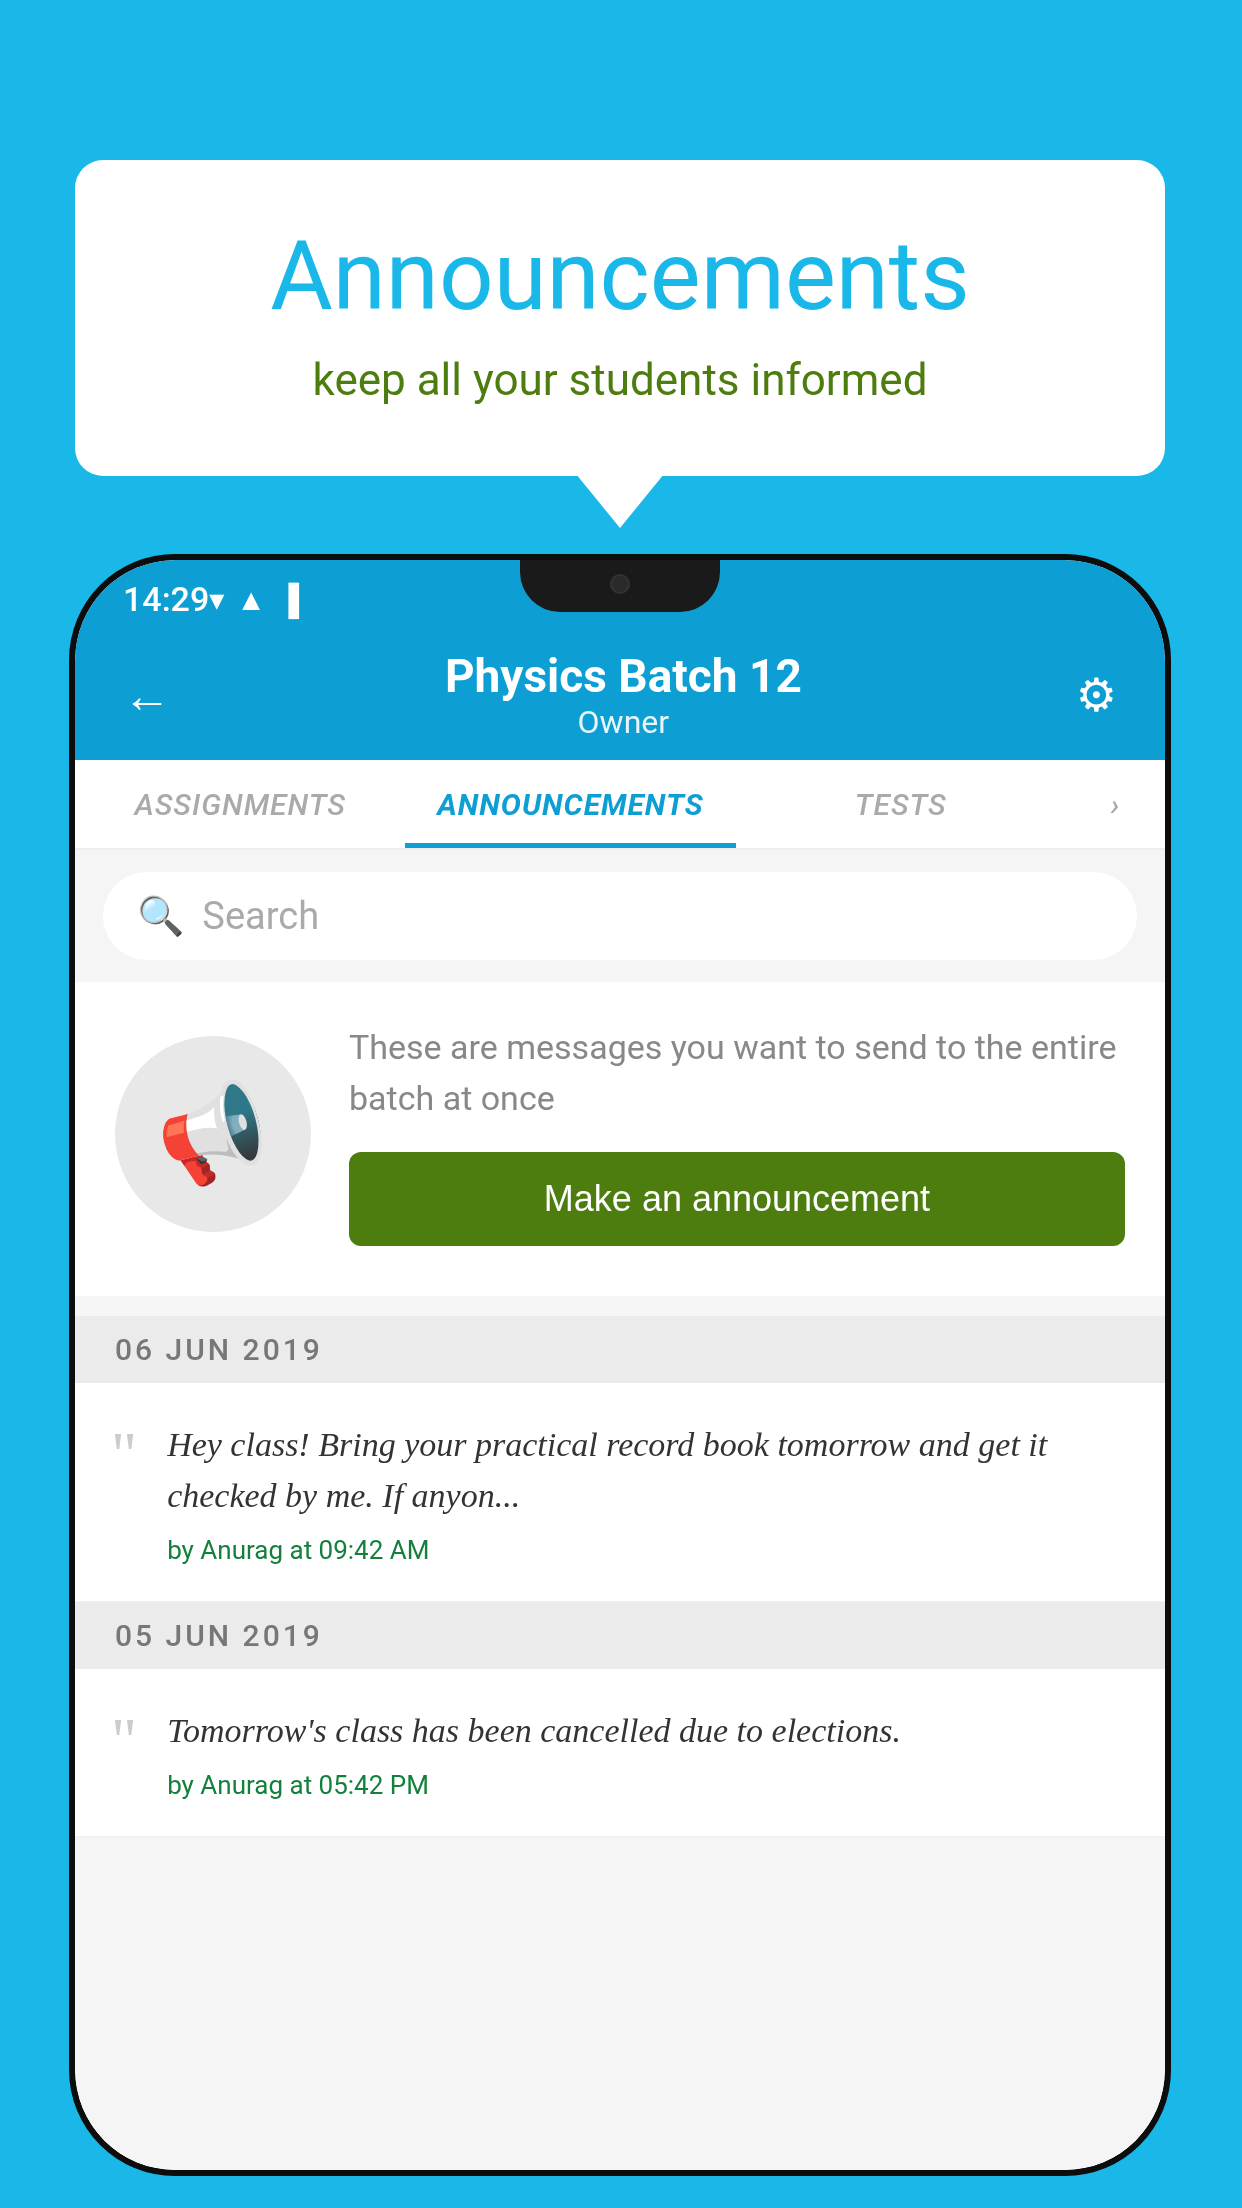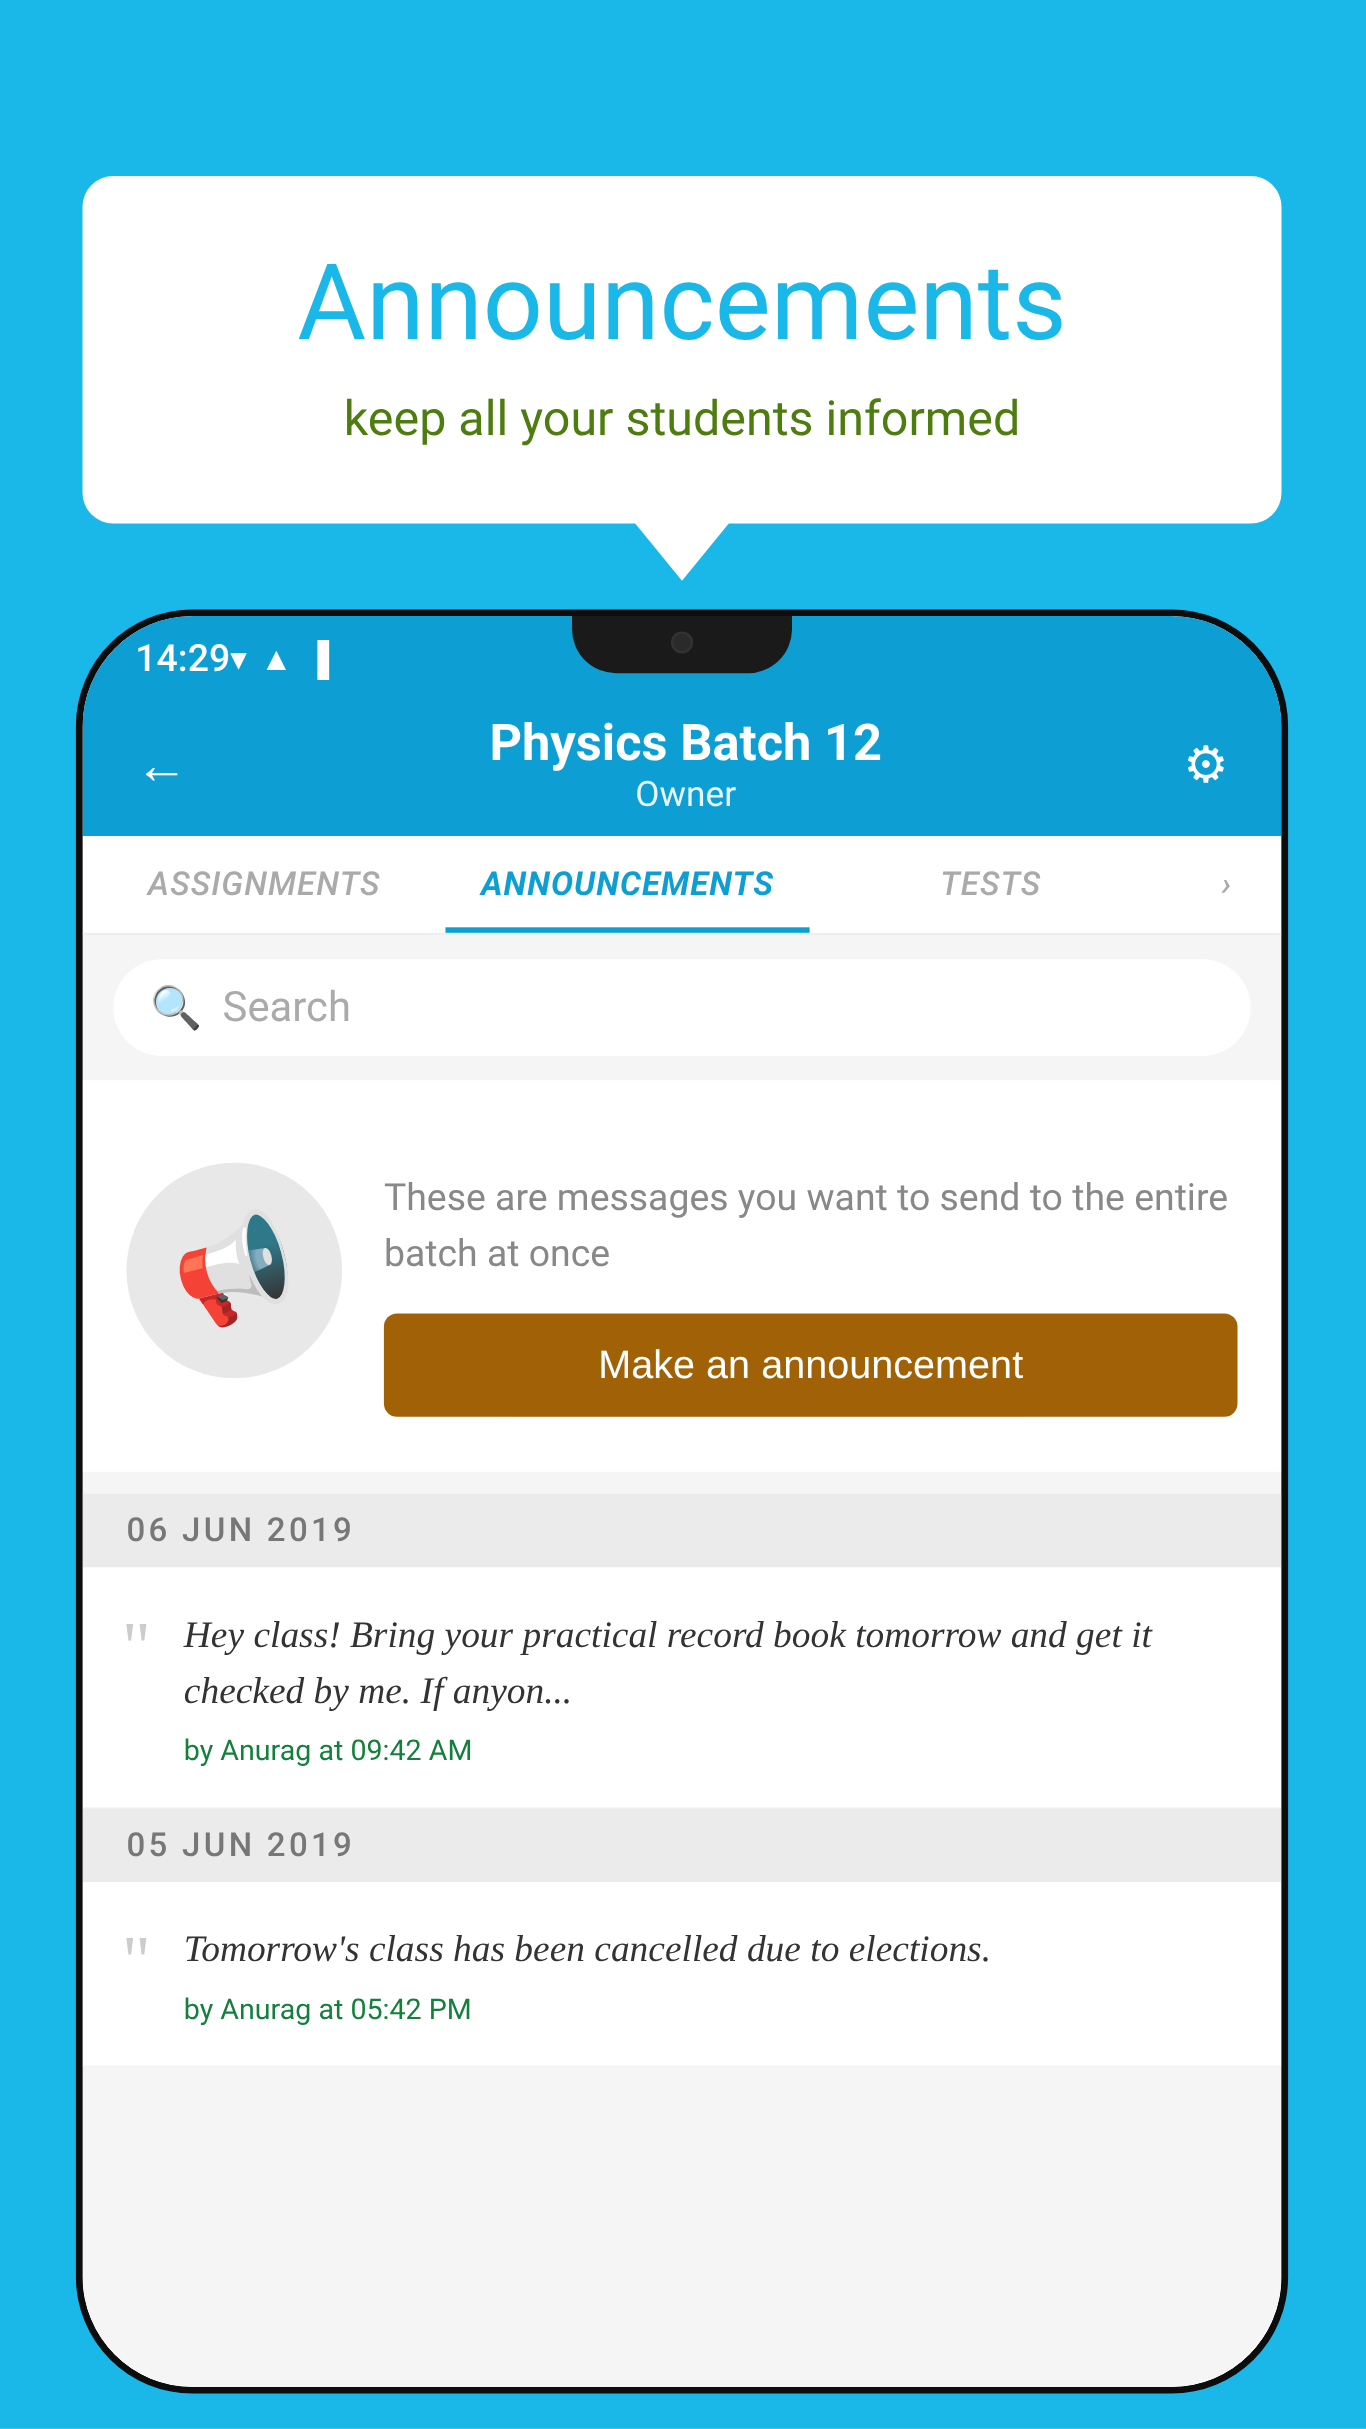--- a/index.html
+++ b/index.html
@@ -231,30 +231,29 @@
       align-items: center;
       justify-content: center;
     }
     .announce-icon-inner {
       color: #666;
       font-size: 88px;
       transform: rotate(-15deg);
     }
     .announce-text-area {
       flex: 1;
-      margin-top: 42px;
     }
     .announce-desc {
       font-size: 34px;
       color: #888;
       line-height: 1.5;
       margin-bottom: 28px;
     }
     .announce-btn {
-      background: #a16207;
+      background: #4d7c0f;
       color: white;
       border: none;
       border-radius: 12px;
       padding: 26px 40px;
       font-size: 36px;
       font-weight: 500;
       cursor: pointer;
       width: 100%;
     }
 

